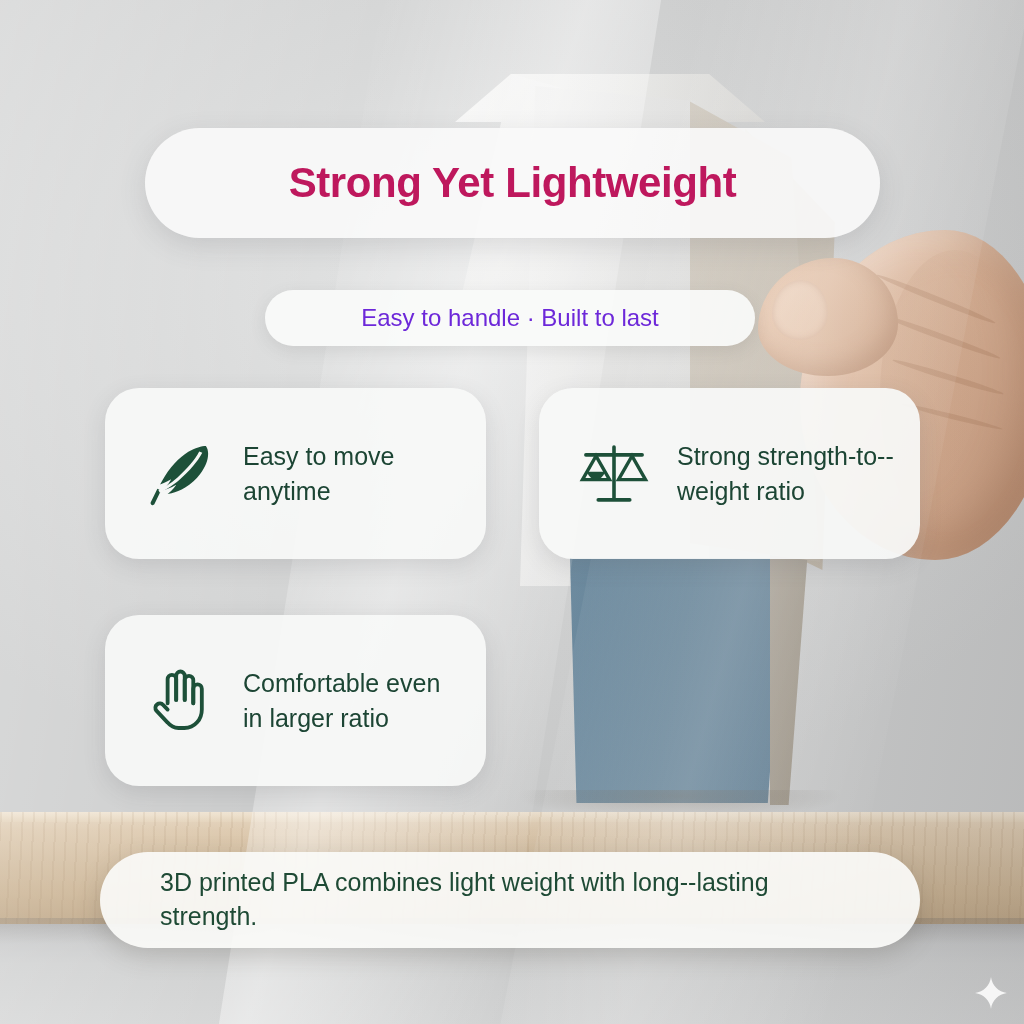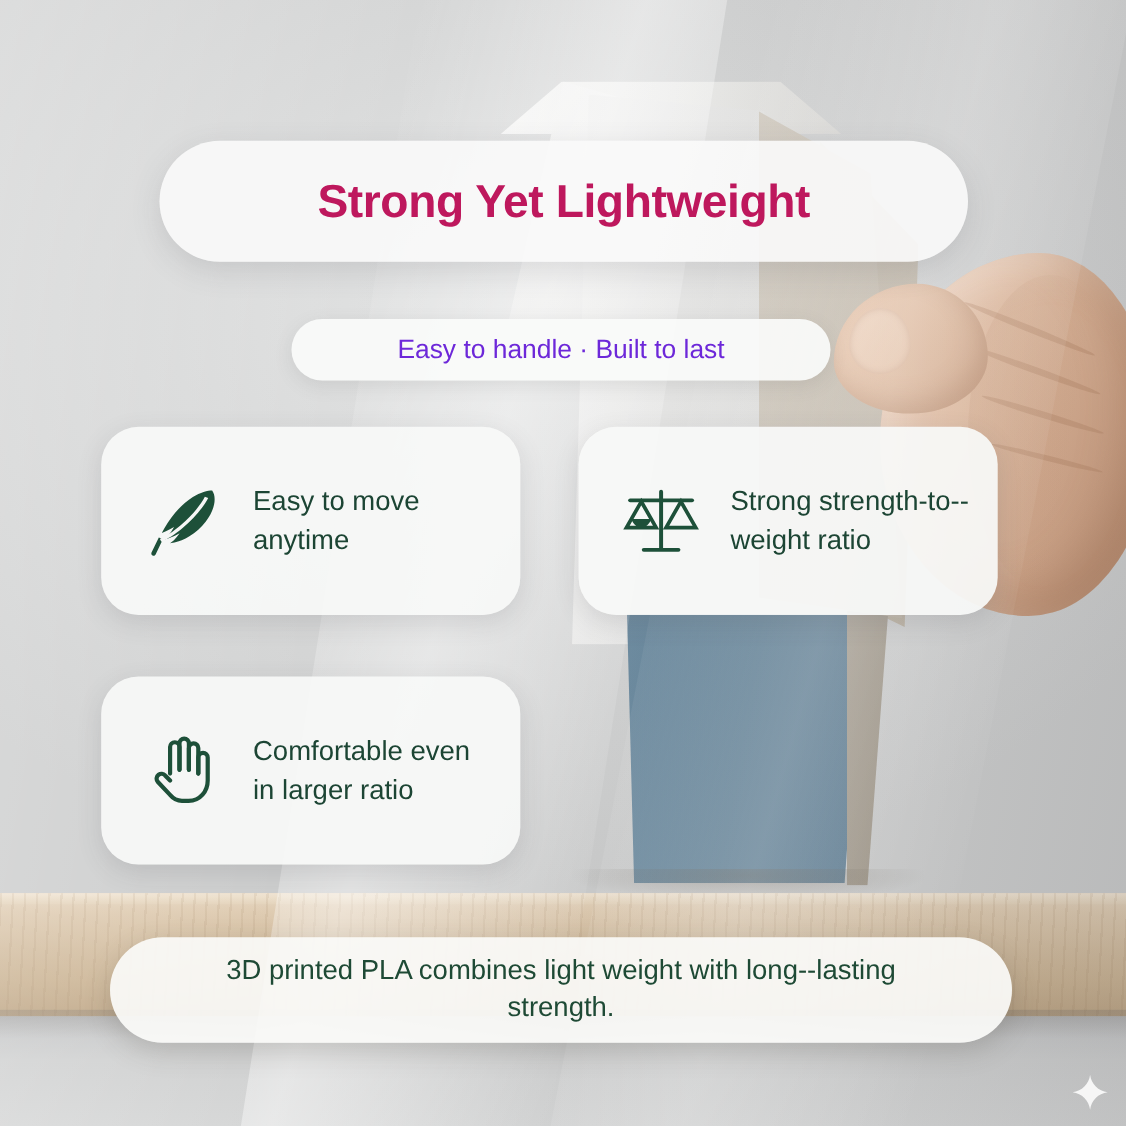--- a/index.html
+++ b/index.html
@@ -156,42 +156,42 @@
   .sub-pill {
     position:absolute; left:265px; top:290px; width:490px; height:56px;
     background:rgba(250,251,250,.92);
     border-radius:28px;
     box-shadow:0 5px 16px rgba(90,90,95,.13);
     display:flex; align-items:center; justify-content:center;
   }
   .sub-text { font-size:24px; color:#6d28d9; white-space:nowrap; }
 
   .grid {
-    position:absolute; left:92px; top:388px; width:815px; height:398px;
+    position:absolute; left:105px; top:388px; width:815px; height:398px;
     display:grid; grid-template-columns:381px 381px; grid-template-rows:171px 171px;
     column-gap:53px; row-gap:56px;
   }
   .card {
     background:rgba(248,249,248,.93);
     border-radius:34px;
     box-shadow:0 7px 22px rgba(88,88,93,.16);
     display:flex; align-items:center; padding:0 26px 0 38px; gap:26px;
   }
   .card-icon { width:74px; height:74px; flex:0 0 74px; display:flex; align-items:center; justify-content:center; }
   .card-icon svg { width:72px; height:72px; display:block; }
   .card-label { font-size:25px; line-height:1.38; color:#1c4534; }
 
   .foot-pill {
     position:absolute; left:100px; top:852px; width:820px; height:96px;
     background:rgba(250,250,247,.93);
     border-radius:48px;
     box-shadow:0 8px 24px rgba(85,80,72,.22);
     display:flex; align-items:center; justify-content:center; padding:0 60px;
   }
-  .foot-text { font-size:25px; line-height:1.35; color:#1e4a35; text-align:center; }
+  .foot-text { font-size:25px; line-height:1.35; color:#1e4a35; }
 
   .sparkle { position:absolute; left:974px; top:976px; width:34px; height:34px; }
 </style>
 </head>
 <body>
 
 <div class="photo">
   <div class="wall"></div>
 
   <div class="obj">

